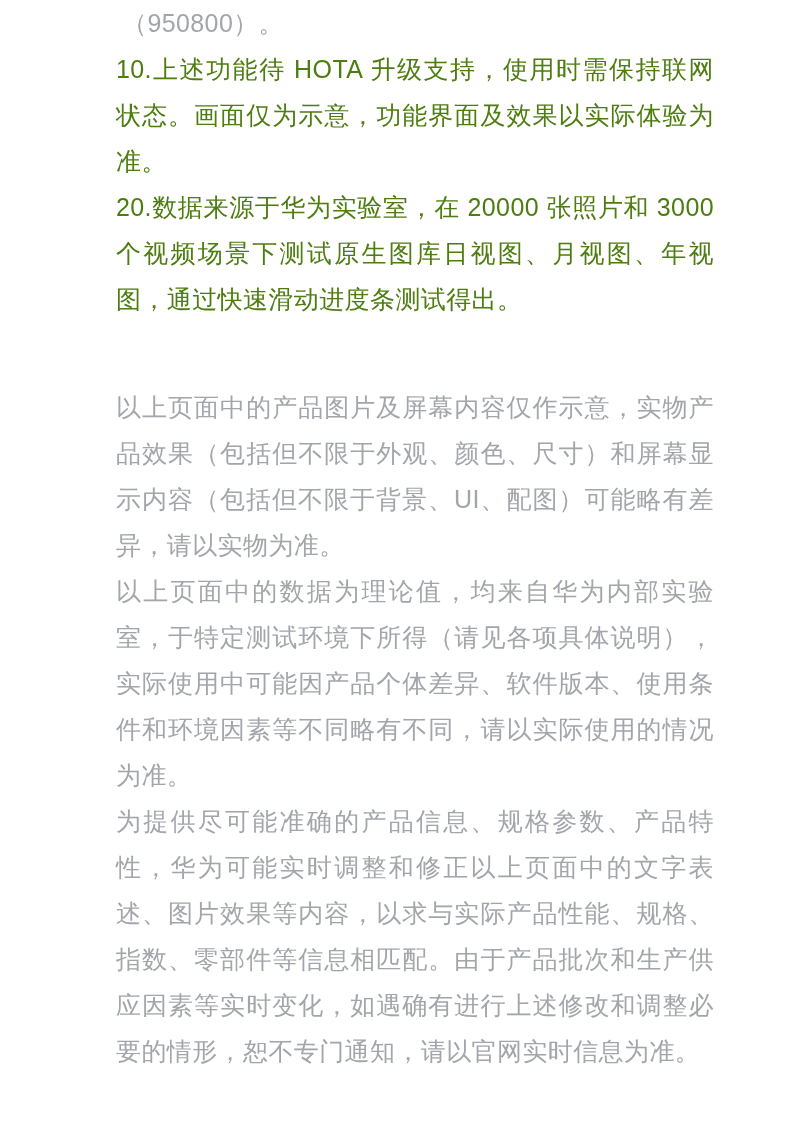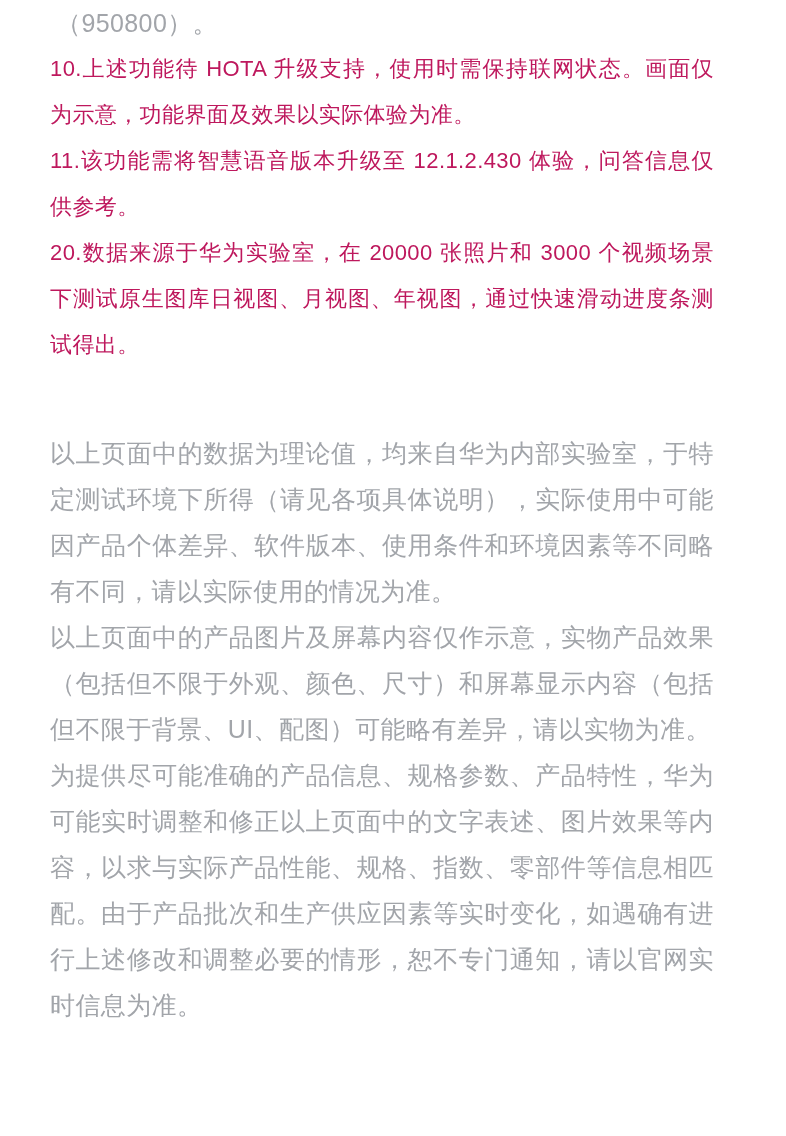--- a/index.html
+++ b/index.html
@@ -12,32 +12,32 @@
     height: 1136px;
     font-family: "Liberation Sans", "DejaVu Sans", sans-serif;
     color: #a0a3a8;
     overflow: hidden;
   }
   .page {
     position: relative;
     width: 786px;
     height: 955px;
     box-sizing: border-box;
-    padding: 0 72px 0 50px;
+    padding: 0 72px 0 116px;
   }
   .disclaimer-list {
     margin: 0;
     padding: 0;
     list-style: none;
   }
   .disclaimer-item {
-    font-size: 22px;
+    font-size: 25px;
     line-height: 46px;
     letter-spacing: 0.4px;
-    color: #be185d;
+    color: #4d7c0f;
     text-align: justify;
     margin: 0;
   }
   .partial-line {
     font-size: 25px;
     line-height: 46px;
     letter-spacing: 0.4px;
     color: #a2a5aa;
     margin: 0;
     padding-left: 6px;
@@ -56,25 +56,24 @@
 </style>
 </head>
 <body>
 
 <div class="page">
 
   <div class="partial-line">（950800）。</div>
 
   <div class="disclaimer-list">
     <p class="disclaimer-item">10.上述功能待 HOTA 升级支持，使用时需保持联网状态。画面仅为示意，功能界面及效果以实际体验为准。</p>
-    <p class="disclaimer-item">11.该功能需将智慧语音版本升级至 12.1.2.430 体验，问答信息仅供参考。</p>
     <p class="disclaimer-item">20.数据来源于华为实验室，在 20000 张照片和 3000 个视频场景下测试原生图库日视图、月视图、年视图，通过快速滑动进度条测试得出。</p>
   </div>
 
   <div class="gap-block"></div>
 
   <div class="disclaimer-list">
+    <p class="note-paragraph">以上页面中的产品图片及屏幕内容仅作示意，实物产品效果（包括但不限于外观、颜色、尺寸）和屏幕显示内容（包括但不限于背景、UI、配图）可能略有差异，请以实物为准。</p>
     <p class="note-paragraph">以上页面中的数据为理论值，均来自华为内部实验室，于特定测试环境下所得（请见各项具体说明），实际使用中可能因产品个体差异、软件版本、使用条件和环境因素等不同略有不同，请以实际使用的情况为准。</p>
-    <p class="note-paragraph">以上页面中的产品图片及屏幕内容仅作示意，实物产品效果（包括但不限于外观、颜色、尺寸）和屏幕显示内容（包括但不限于背景、UI、配图）可能略有差异，请以实物为准。</p>
     <p class="note-paragraph">为提供尽可能准确的产品信息、规格参数、产品特性，华为可能实时调整和修正以上页面中的文字表述、图片效果等内容，以求与实际产品性能、规格、指数、零部件等信息相匹配。由于产品批次和生产供应因素等实时变化，如遇确有进行上述修改和调整必要的情形，恕不专门通知，请以官网实时信息为准。</p>
   </div>
 
 </div>
 
 </body></html>

